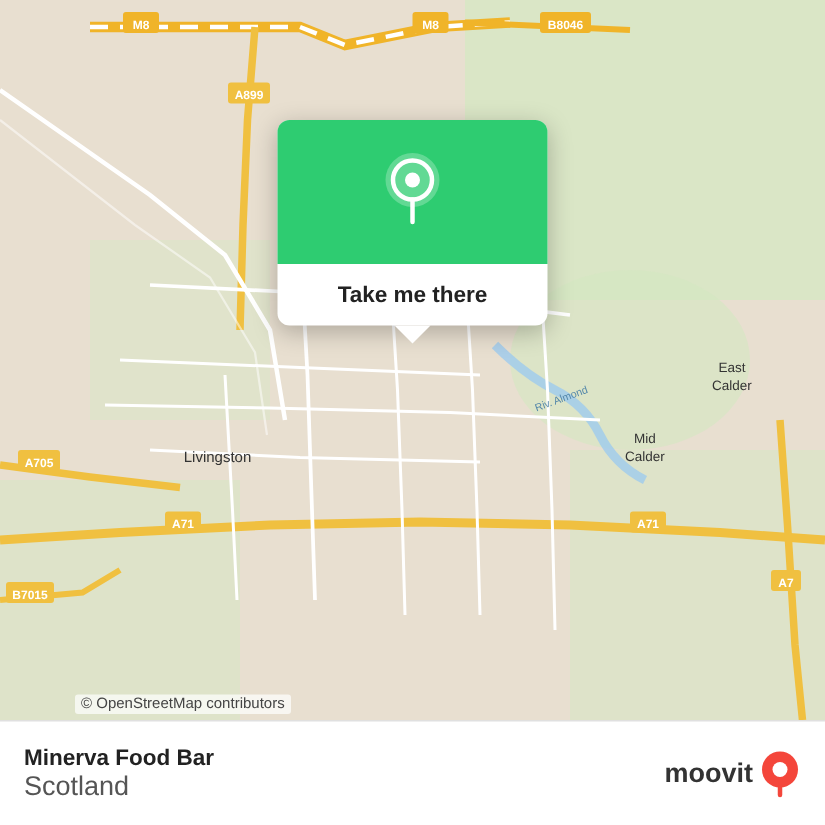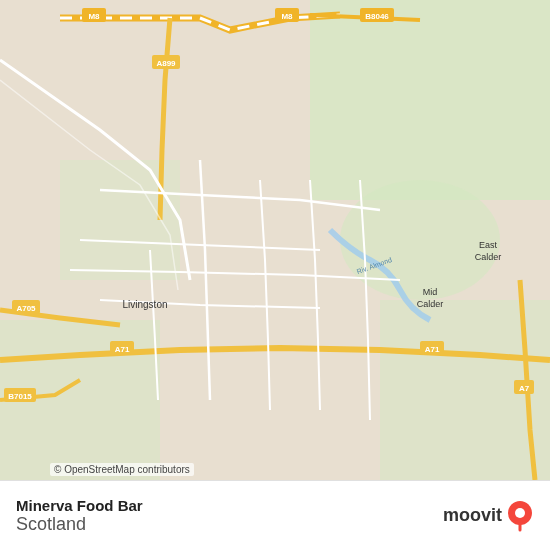--- a/index.html
+++ b/index.html
@@ -200,20 +200,33 @@
 
     <text x="145" y="308" text-anchor="middle" font-size="10" fill="#333" font-weight="500">Livingston</text>
 
     <text x="375" y="268" text-anchor="middle" font-size="7" fill="#5588aa" transform="rotate(-20, 375, 268)">Riv. Almond</text>
   </svg>
 
   <div class="osm-attribution">
     <span>© OpenStreetMap contributors</span>
   </div>
 
+  <div class="popup-card">
+    <div class="popup-green-top">
+
+      <svg width="44" height="52" viewBox="0 0 44 52">
+        <circle cx="22" cy="20" r="18" fill="rgba(255,255,255,0.25)"></circle>
+        <circle cx="22" cy="20" r="13" fill="none" stroke="#fff" stroke-width="3"></circle>
+        <circle cx="22" cy="20" r="5" fill="#fff"></circle>
+        <path d="M 22 33 L 22 48" stroke="#fff" stroke-width="3" stroke-linecap="round"></path>
+      </svg>
+    </div>
+    <div class="popup-take-me">Take me there</div>
+    <div class="popup-arrow"></div>
+  </div>
 </div>
 
 <div id="info-bar">
   <div class="location-info">
     <span class="location-name">Minerva Food Bar</span>
     <span class="location-region">Scotland</span>
   </div>
   <div class="moovit-logo">
     <span class="moovit-text">moovit</span>
 

